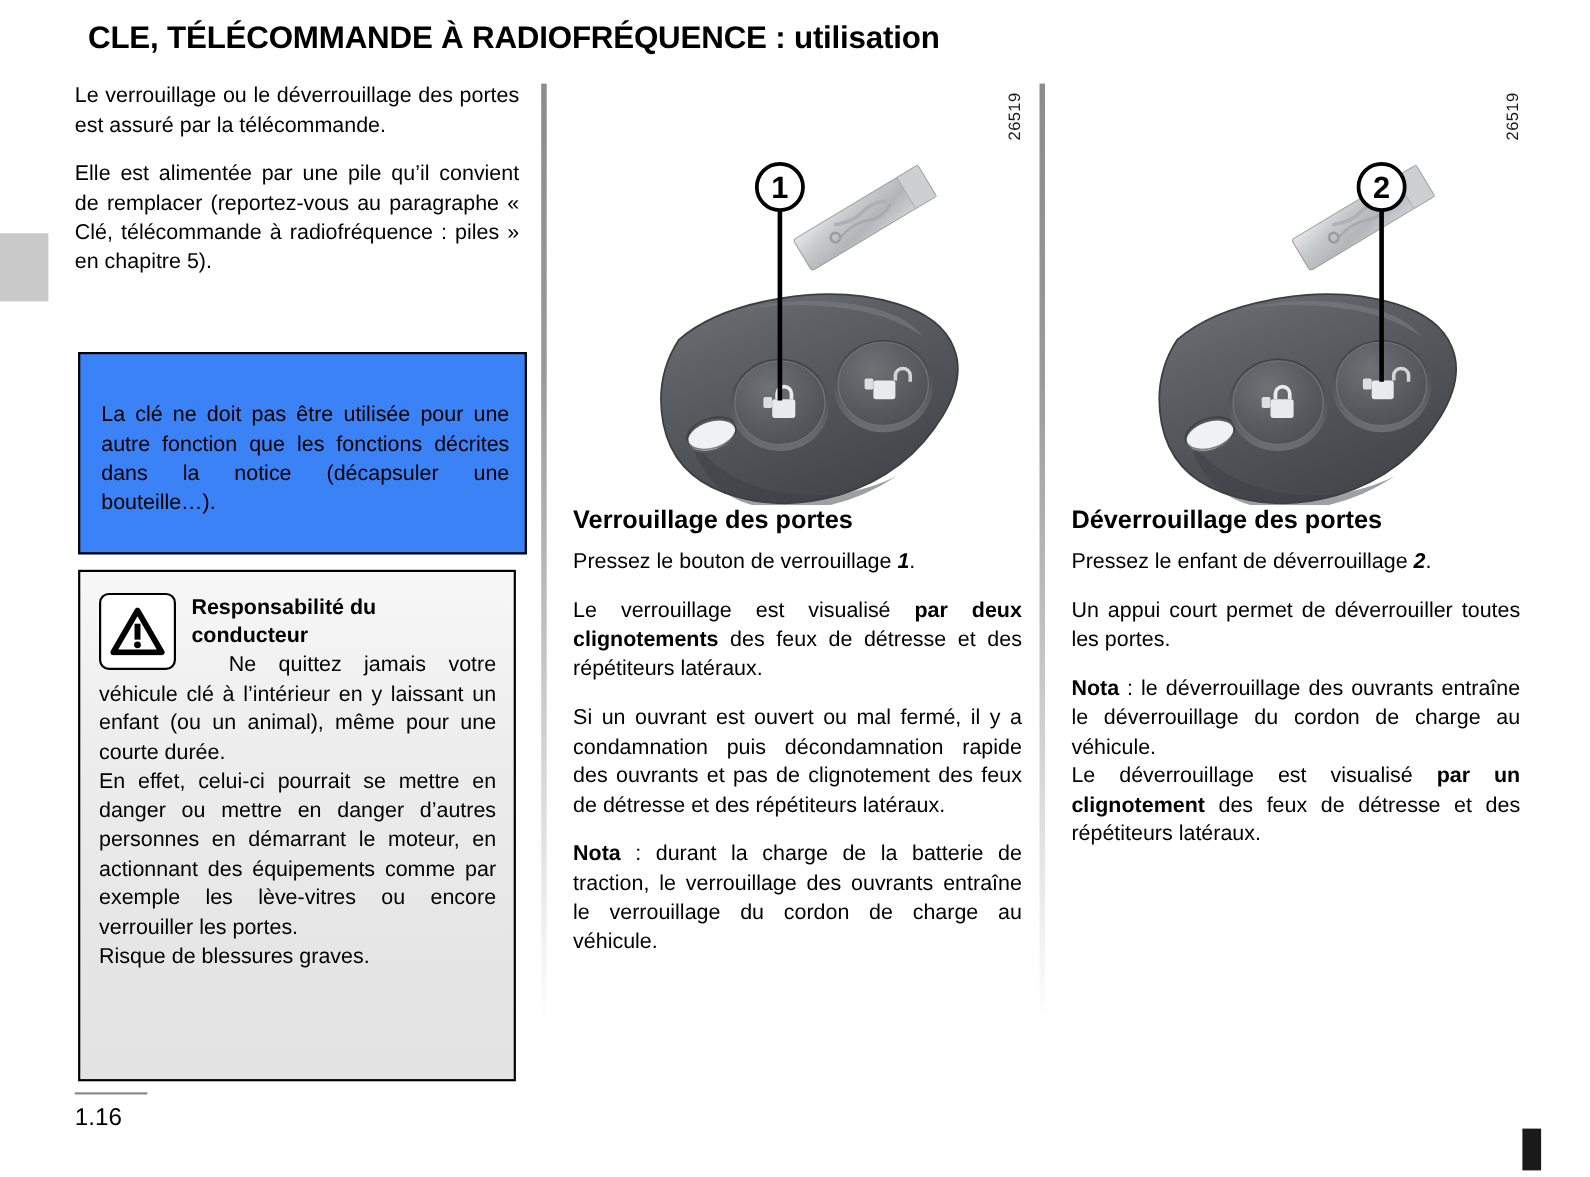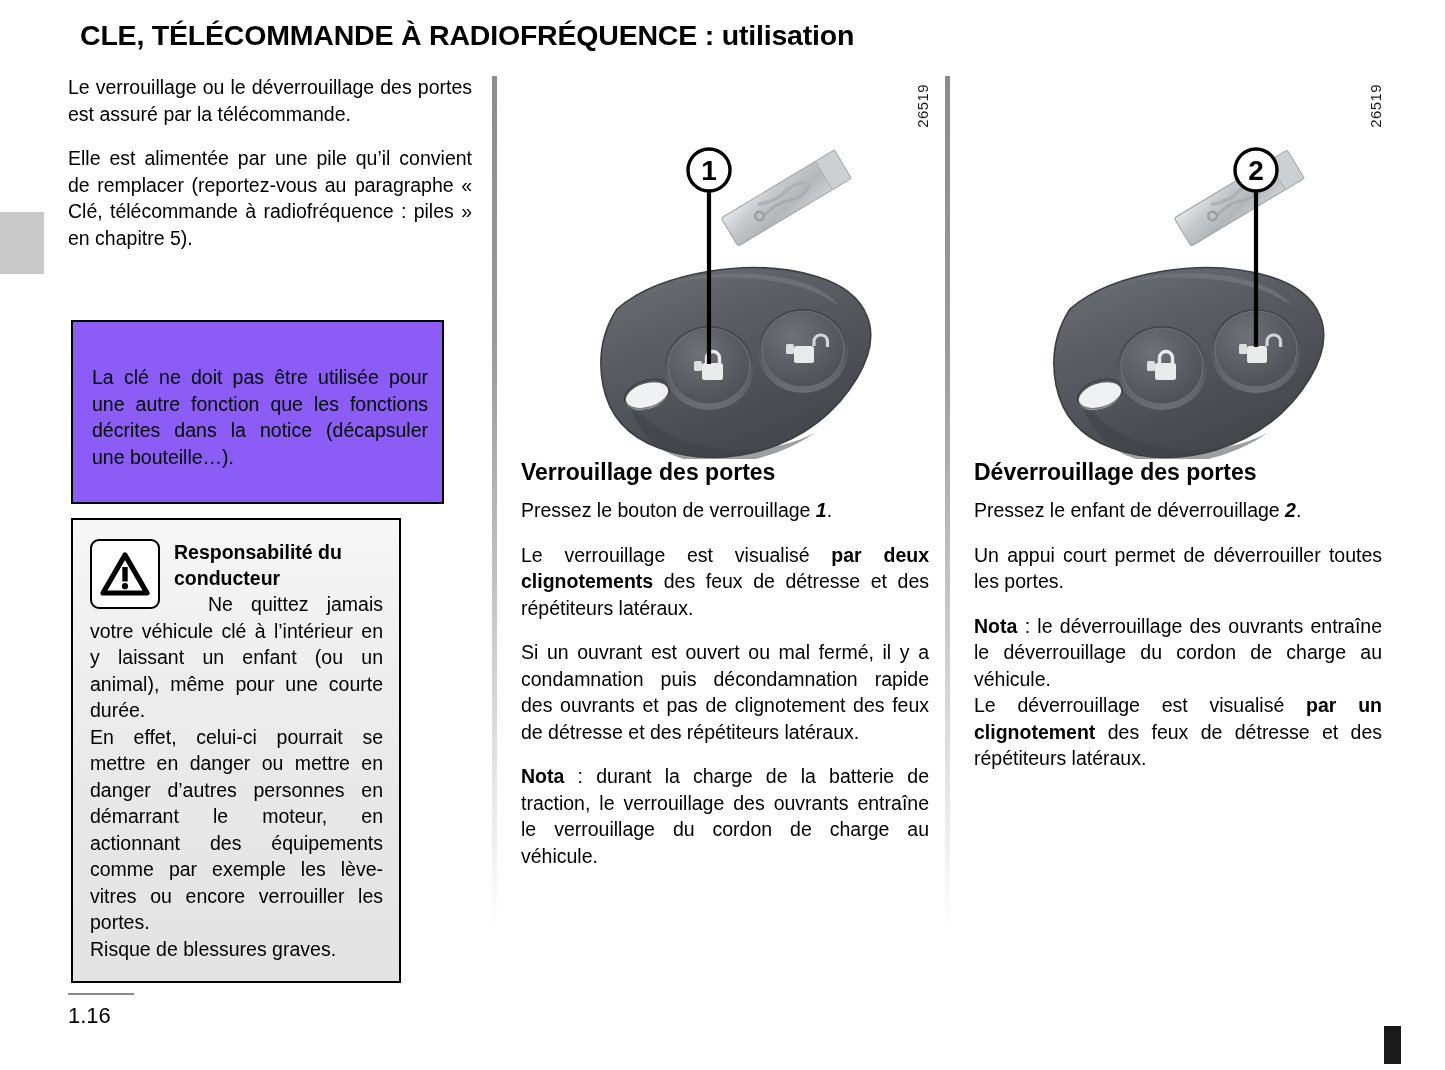--- a/index.html
+++ b/index.html
@@ -98,42 +98,42 @@
   }
 
   b, strong { font-weight: bold; }
   i, em { font-style: italic; font-weight: bold; }
 
   
   .note-box {
     position: absolute;
     left: 71px;
     top: 320px;
-    width: 373px;
+    width: 408px;
     height: 184px;
     border: 2.5px solid #000;
     box-sizing: border-box;
-    background: #8b5cf6;
+    background: #3b82f6;
   }
   .note-box .inner {
     position: absolute;
     left: 19px;
     right: 14px;
     top: 42px;
     font-size: 19.5px;
     line-height: 26.5px;
     text-align: justify;
   }
 
   
   .warn-box {
     position: absolute;
     left: 71px;
     top: 518px;
-    width: 330px;
+    width: 398px;
     height: 465px;
     border: 2.5px solid #000;
     box-sizing: border-box;
     background: linear-gradient(to bottom, #f7f7f7 0%, #ededed 35%, #e6e6e6 72%, #e3e3e3 100%);
     overflow: hidden;
   }
   .warn-inner {
     position: relative;
     padding: 17px 16px 0 17px;
     font-size: 19.5px;

